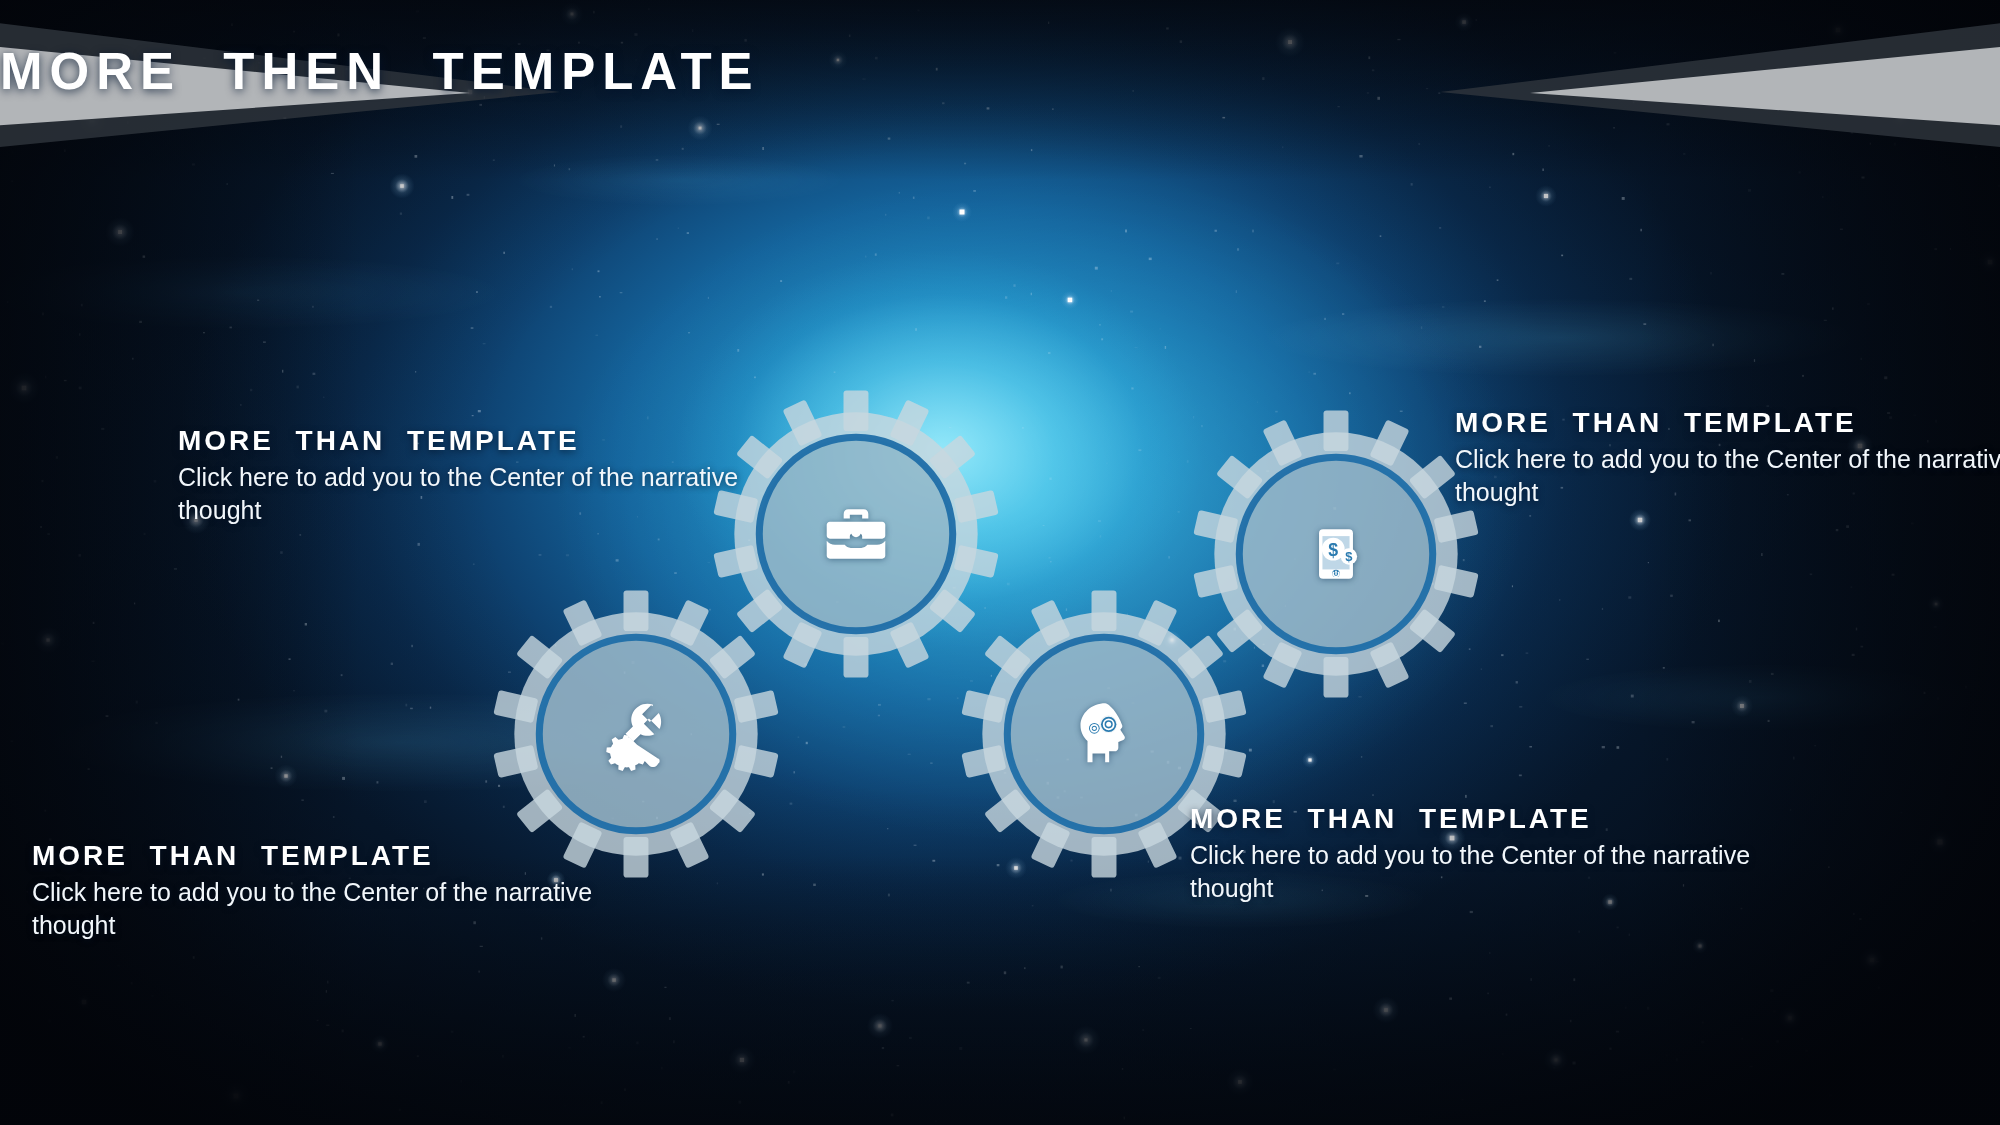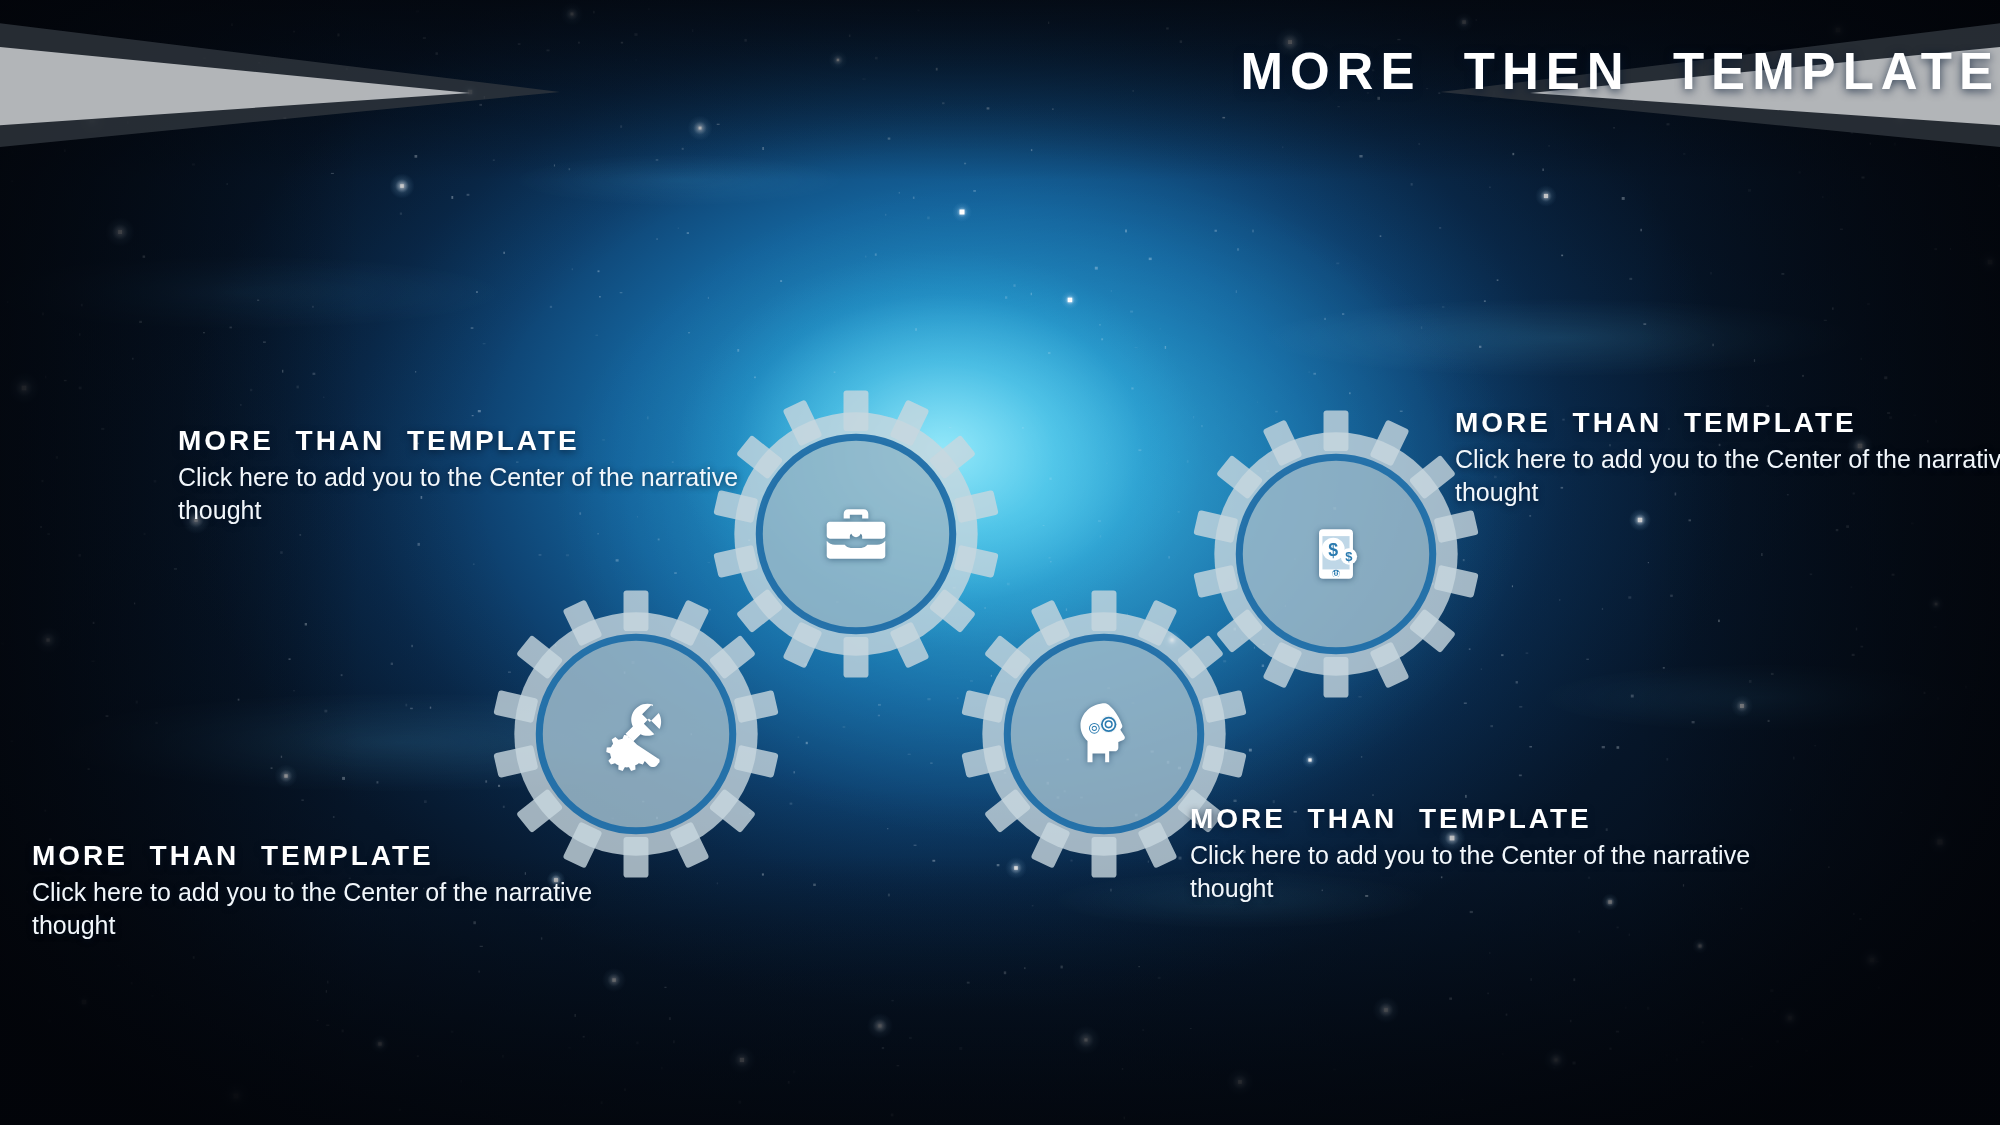--- a/index.html
+++ b/index.html
@@ -48,21 +48,21 @@
   #bg-stars { position:absolute; inset:0; }
 
   
   .arrow { position:absolute; top:0; height:175px; }
   #arrow-left  { left:0;  width:760px; }
   #arrow-right { right:0; width:760px; }
 
   
   #slide-title {
     position:absolute; left:0; right:0; top:42px;
-    text-align:right;
+    text-align:left;
     color:#ffffff;
     font-size:51px; font-weight:bold;
     letter-spacing:7px;
     white-space:pre;
     text-shadow:0 2px 10px rgba(0,20,45,.75);
   }
 
   
   #gear-stage { position:absolute; inset:0; }
   .gear-wrap { position:absolute; }

